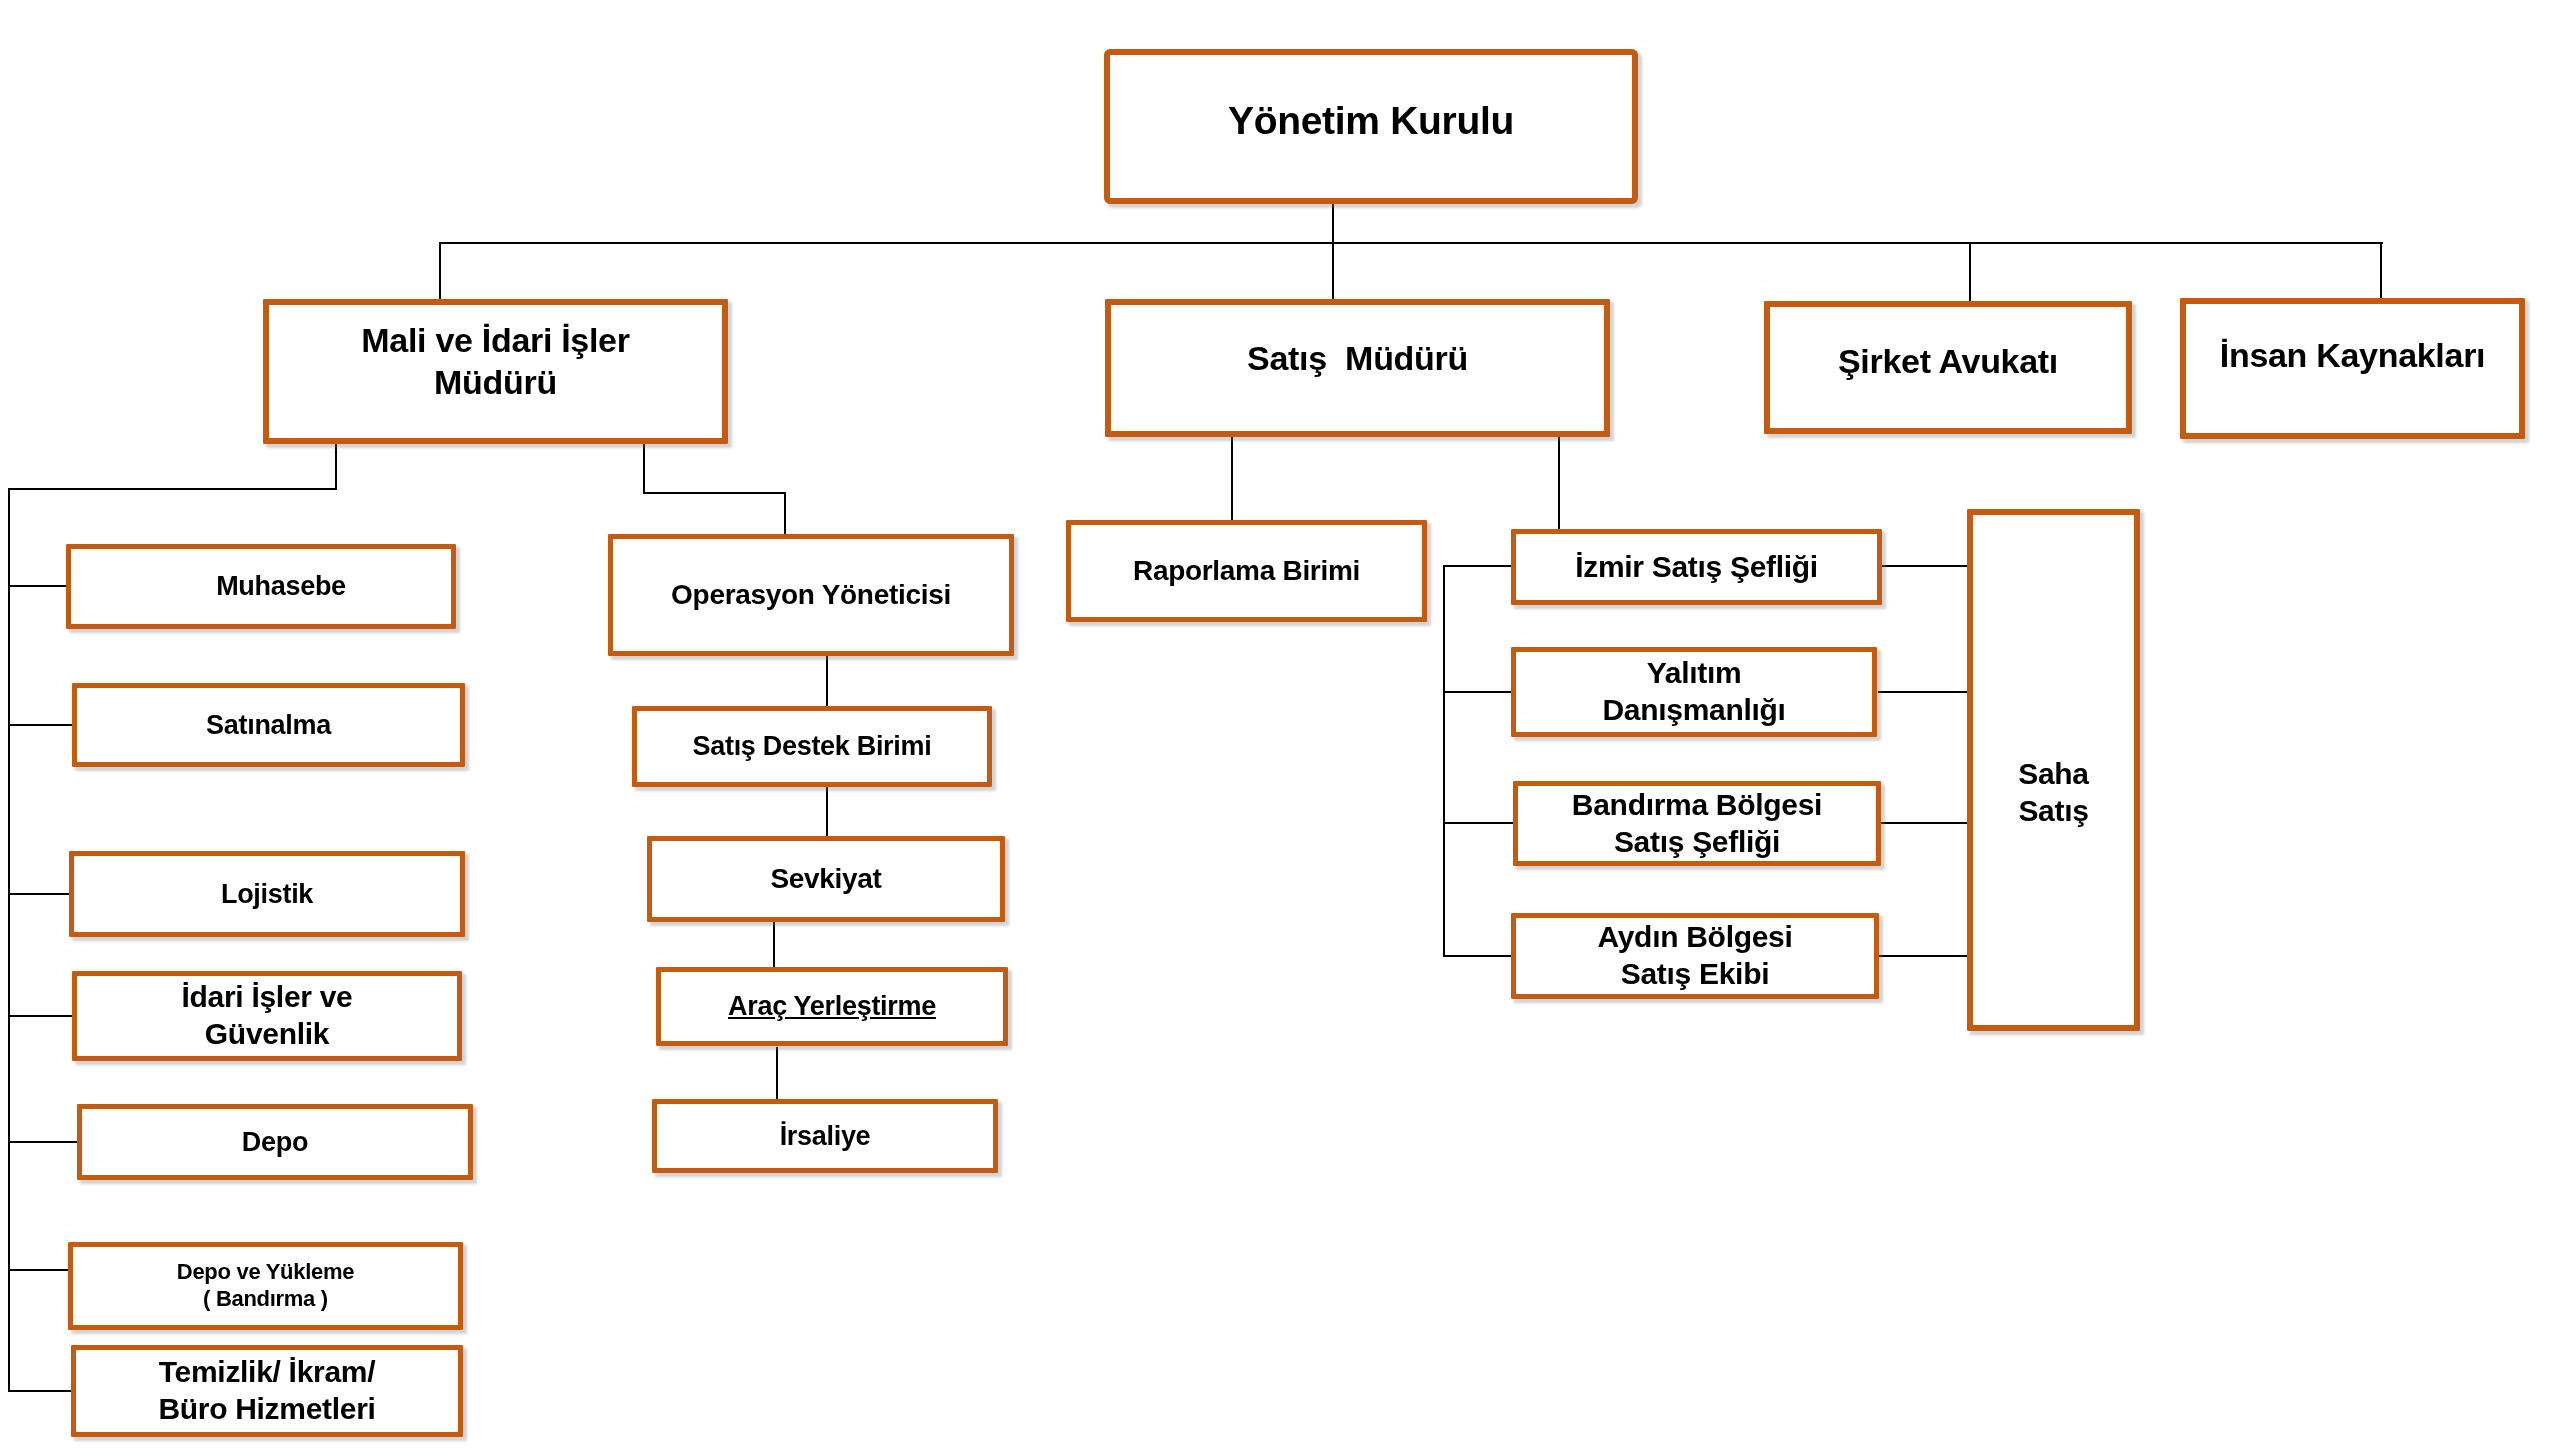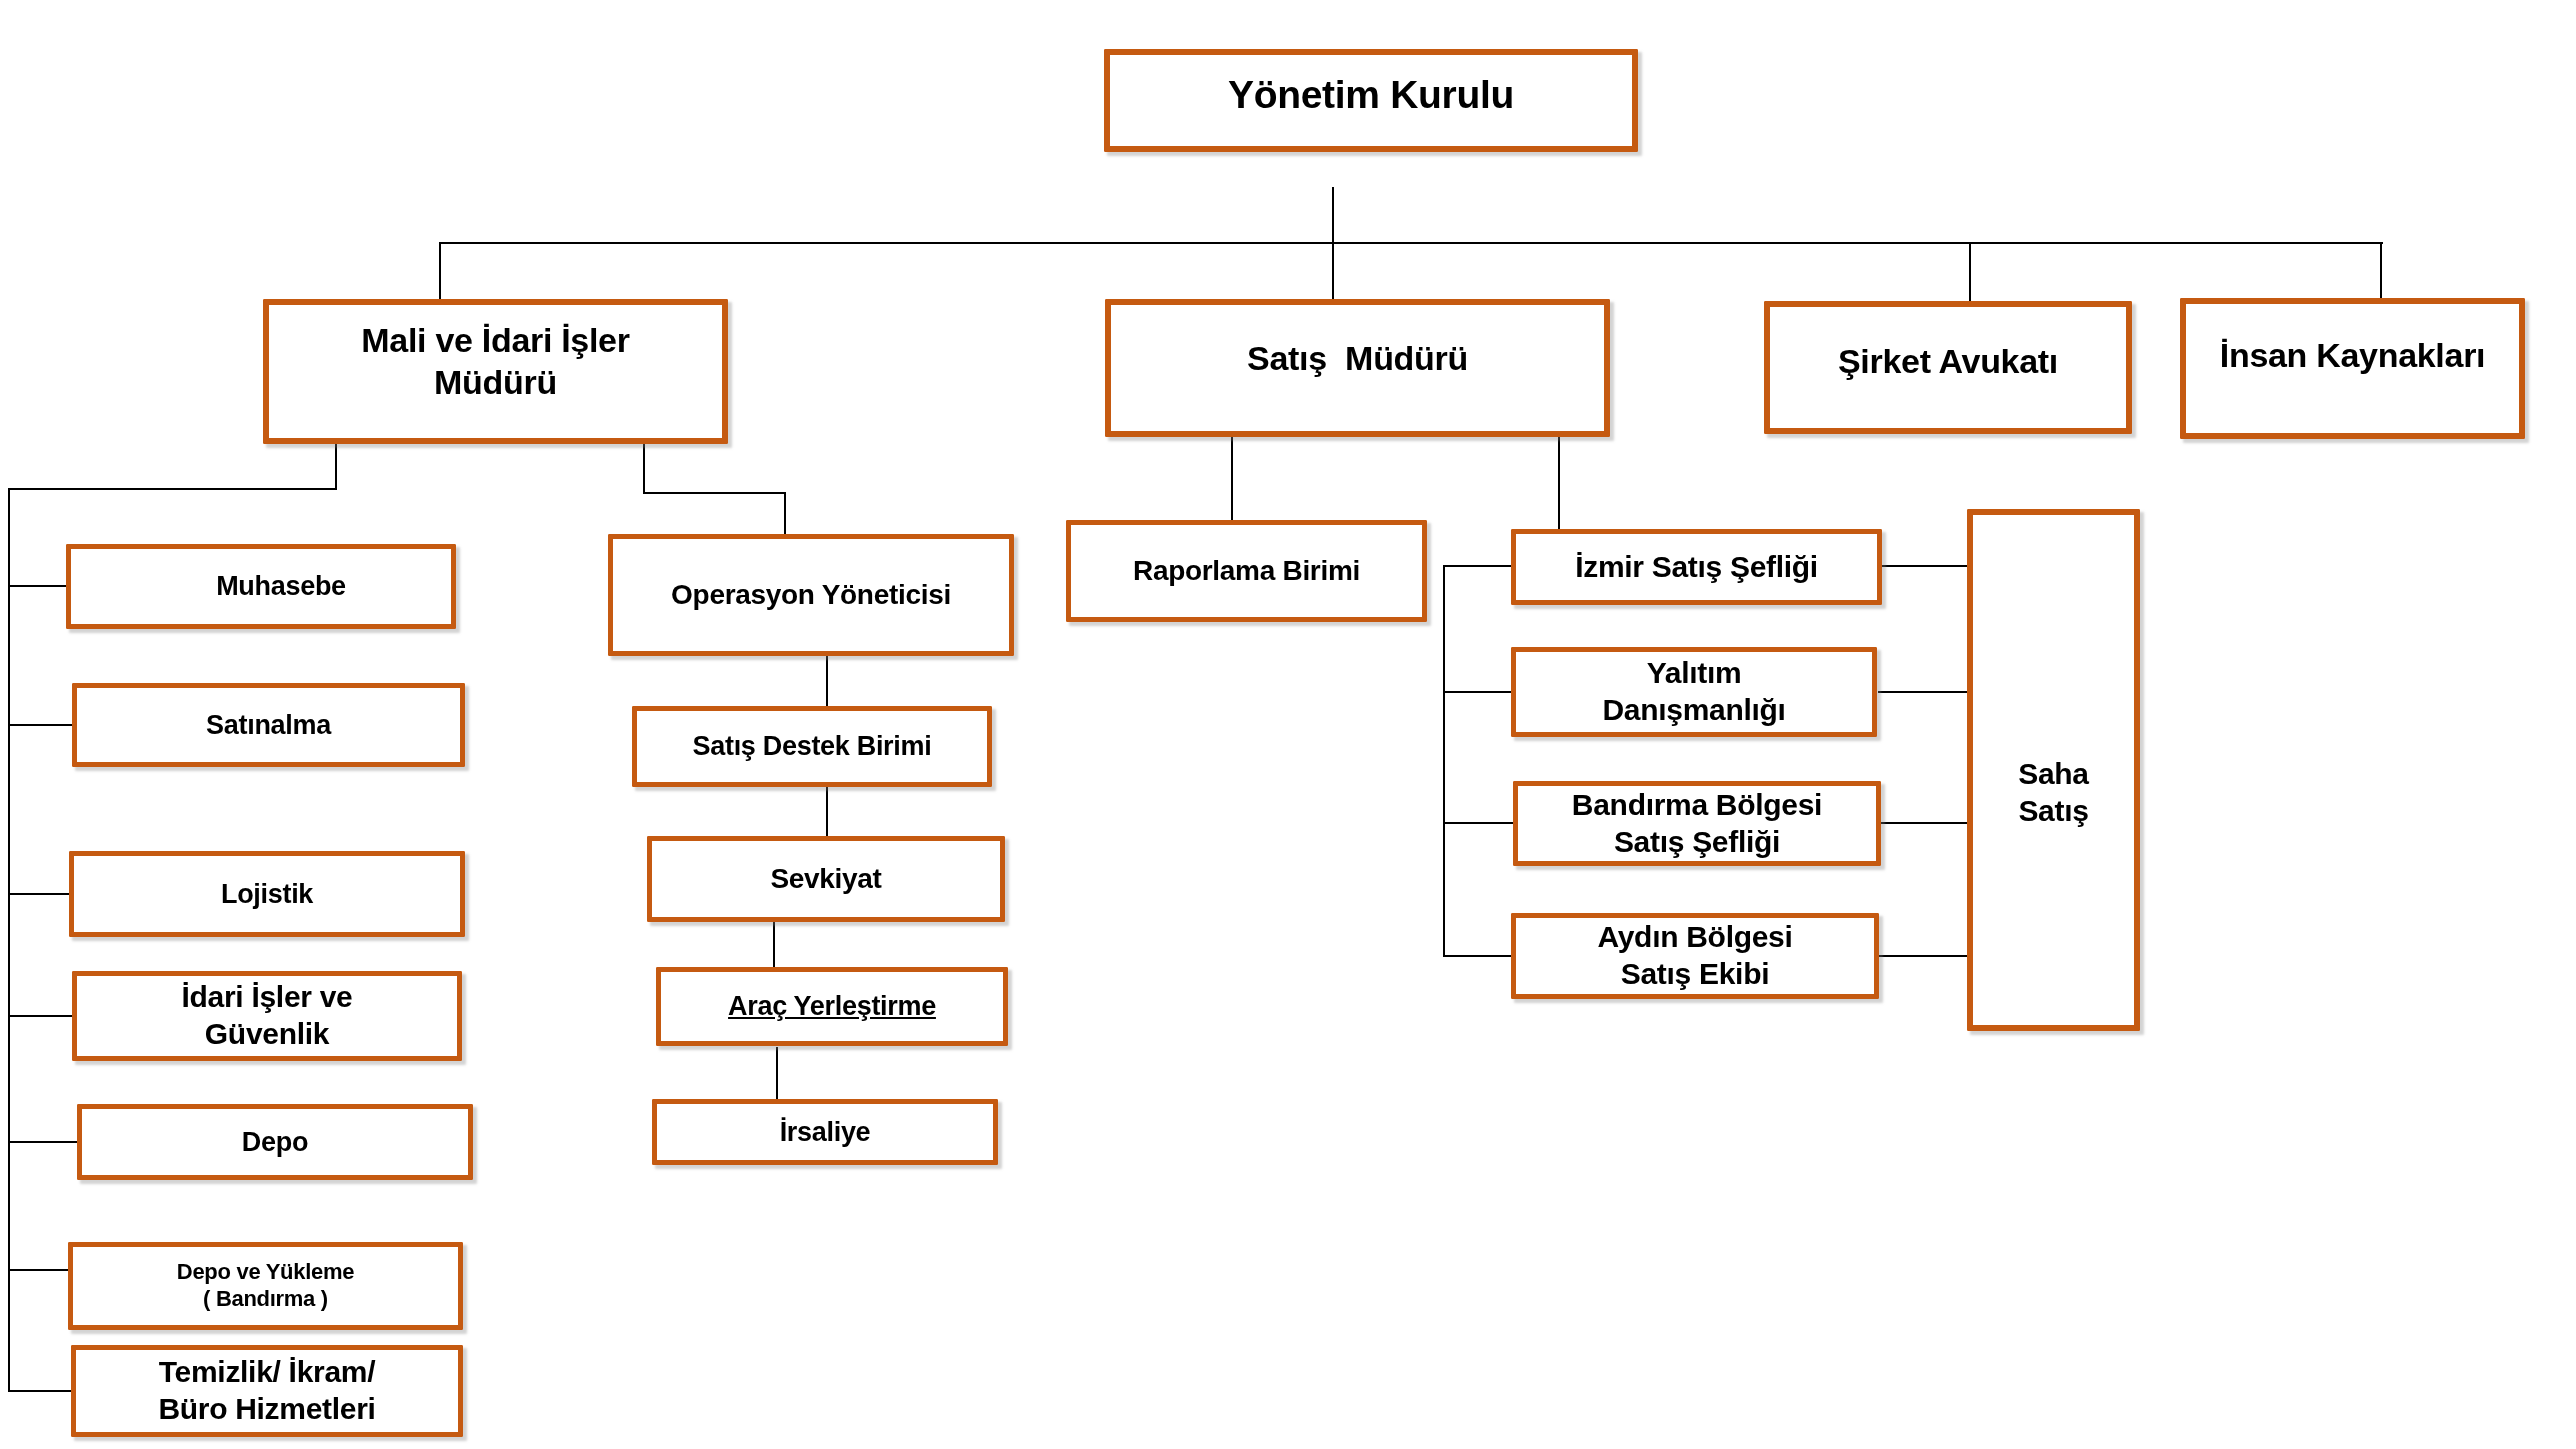--- a/index.html
+++ b/index.html
@@ -61,21 +61,21 @@
   <div class="cline" style="left:1443px;top:565px;width:1.9px;height:392px;"></div>
   <div class="cline" style="left:1443px;top:565px;width:69px;height:1.9px;"></div>
   <div class="cline" style="left:1443px;top:691px;width:69px;height:1.9px;"></div>
   <div class="cline" style="left:1443px;top:822px;width:71px;height:1.9px;"></div>
   <div class="cline" style="left:1443px;top:955px;width:69px;height:1.9px;"></div>
   <div class="cline" style="left:1882px;top:565px;width:85px;height:1.9px;"></div>
   <div class="cline" style="left:1878px;top:691px;width:90px;height:1.9px;"></div>
   <div class="cline" style="left:1881px;top:822px;width:86px;height:1.9px;"></div>
   <div class="cline" style="left:1879px;top:955px;width:88px;height:1.9px;"></div>
 
-  <div class="node big fs60 pb18" style="left:1104px;top:49px;width:534px;height:103px;">
+  <div class="node big fs60 pb18" style="left:1104px;top:49px;width:534px;height:155px;border-radius:6px;">
     <span class="lbl">Yönetim Kurulu</span>
   </div>
 
   <div class="node big fs54 pb30" style="left:263px;top:299px;width:465px;height:145px;">
     <span class="lbl">Mali ve İdari İşler
 Müdürü</span>
   </div>
 
   <div class="node big fs54 pb30" style="left:1105px;top:299px;width:505px;height:138px;">
     <span class="lbl">Satış  Müdürü</span>
@@ -129,21 +129,21 @@
   </div>
 
   <div class="node fs44" style="left:647px;top:836px;width:358px;height:86px;">
     <span class="lbl">Sevkiyat</span>
   </div>
 
   <div class="node fs42" style="left:656px;top:967px;width:352px;height:79px;text-decoration:underline;">
     <span class="lbl">Araç Yerleştirme</span>
   </div>
 
-  <div class="node fs42" style="left:652px;top:1099px;width:346px;height:66px;">
+  <div class="node fs42" style="left:652px;top:1099px;width:346px;height:74px;">
     <span class="lbl">İrsaliye</span>
   </div>
 
   <div class="node fs44" style="left:1066px;top:520px;width:361px;height:102px;">
     <span class="lbl">Raporlama Birimi</span>
   </div>
 
   <div class="node fs40" style="left:1511px;top:529px;width:371px;height:76px;">
     <span class="lbl">İzmir Satış Şefliği</span>
   </div>

